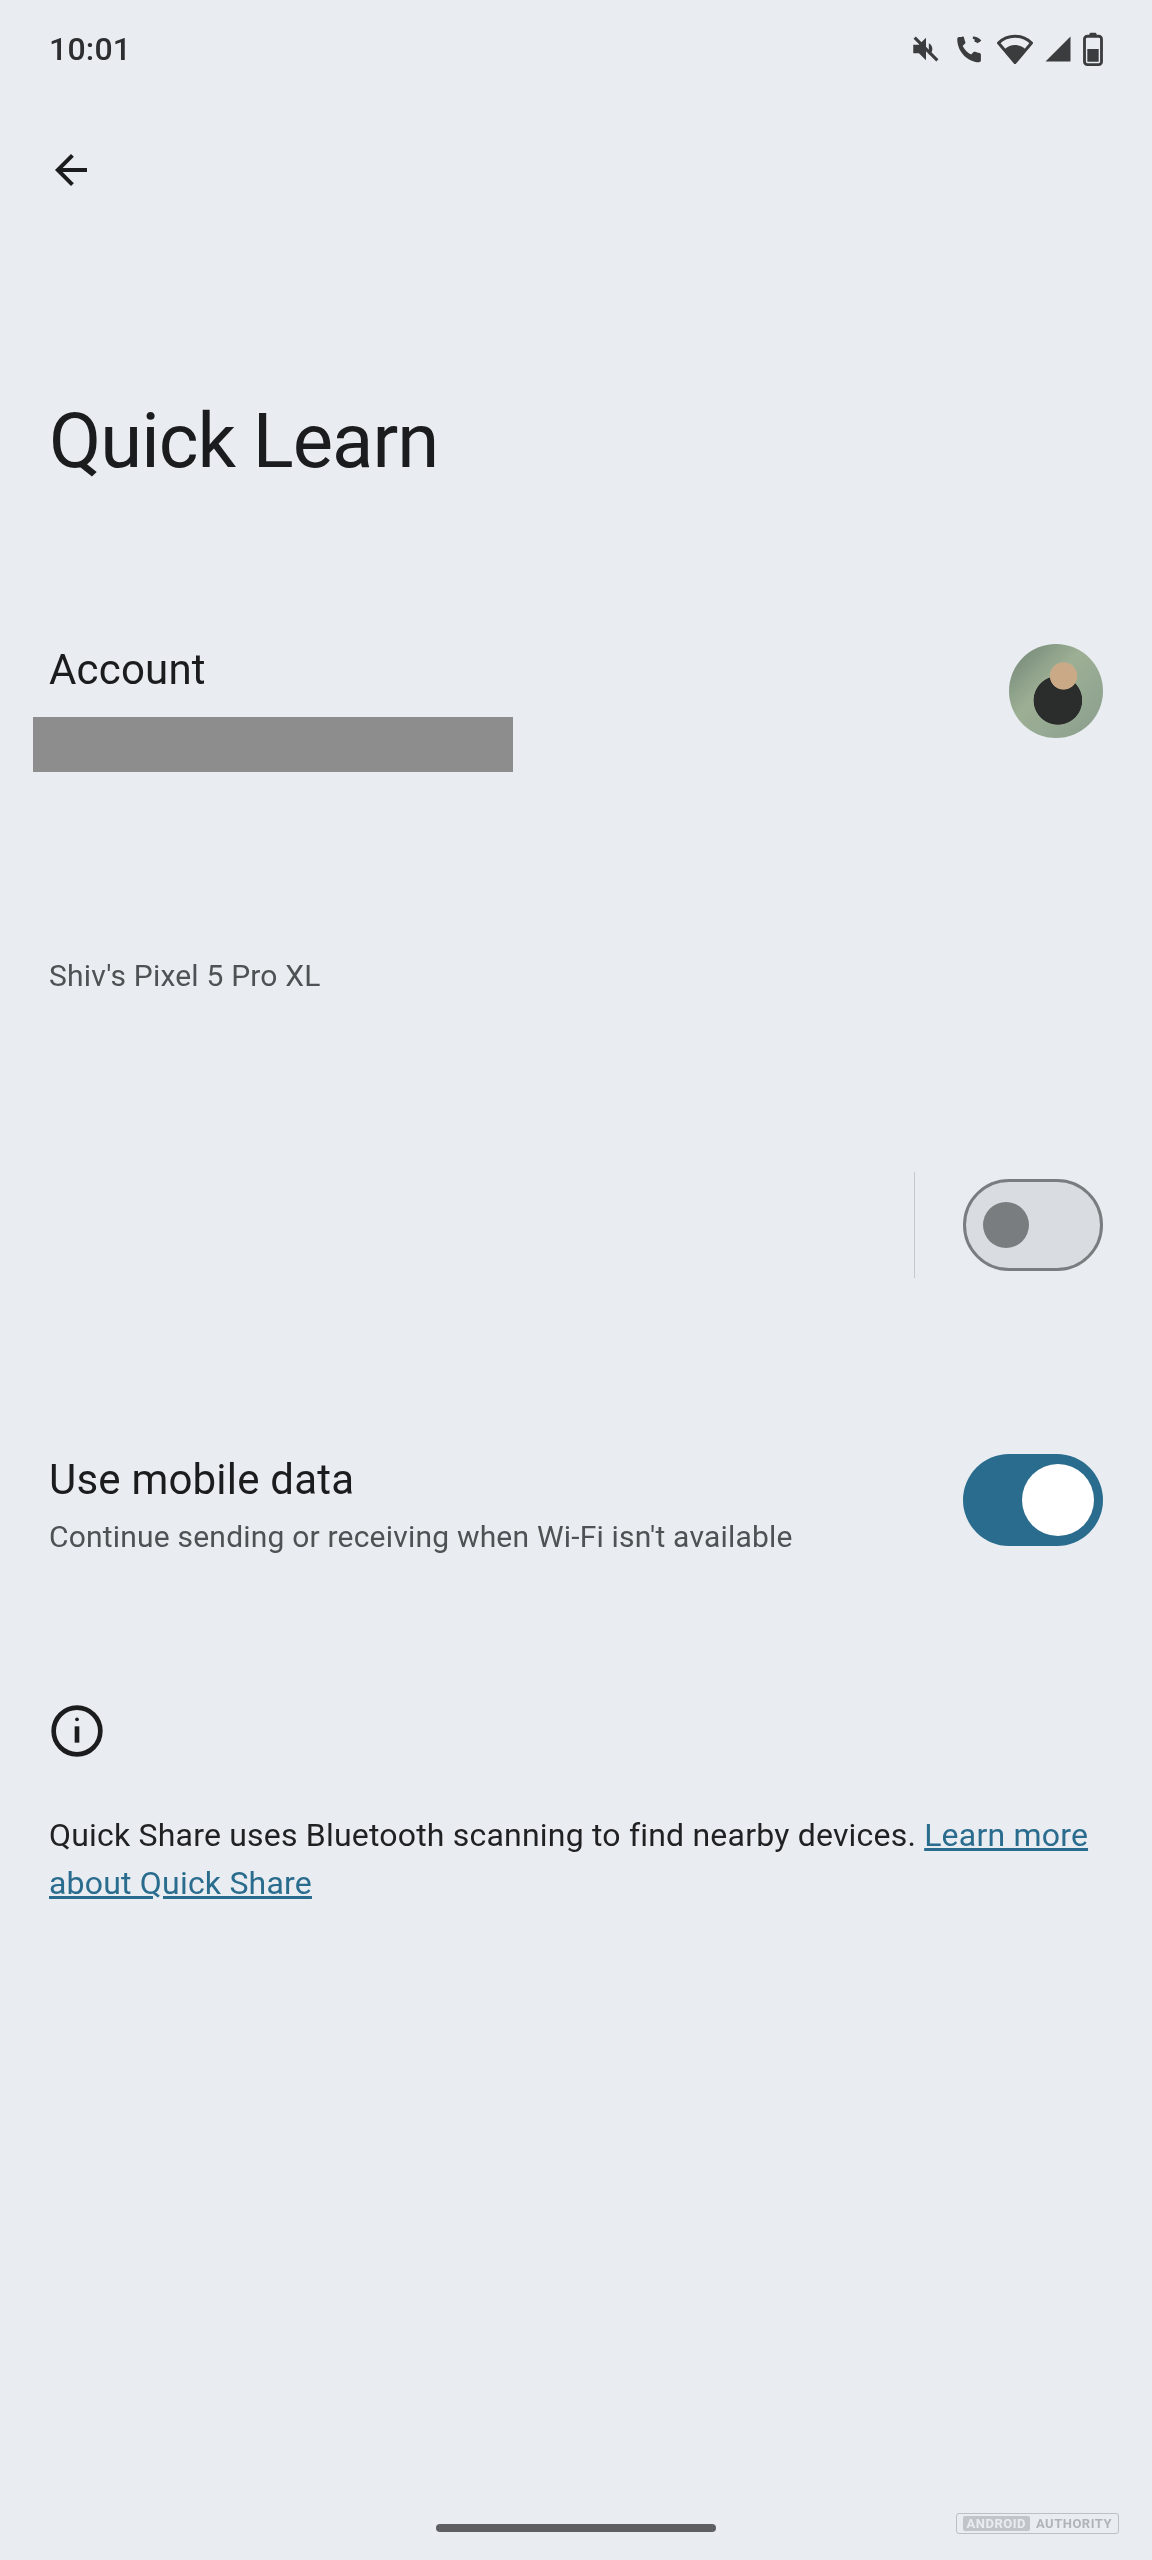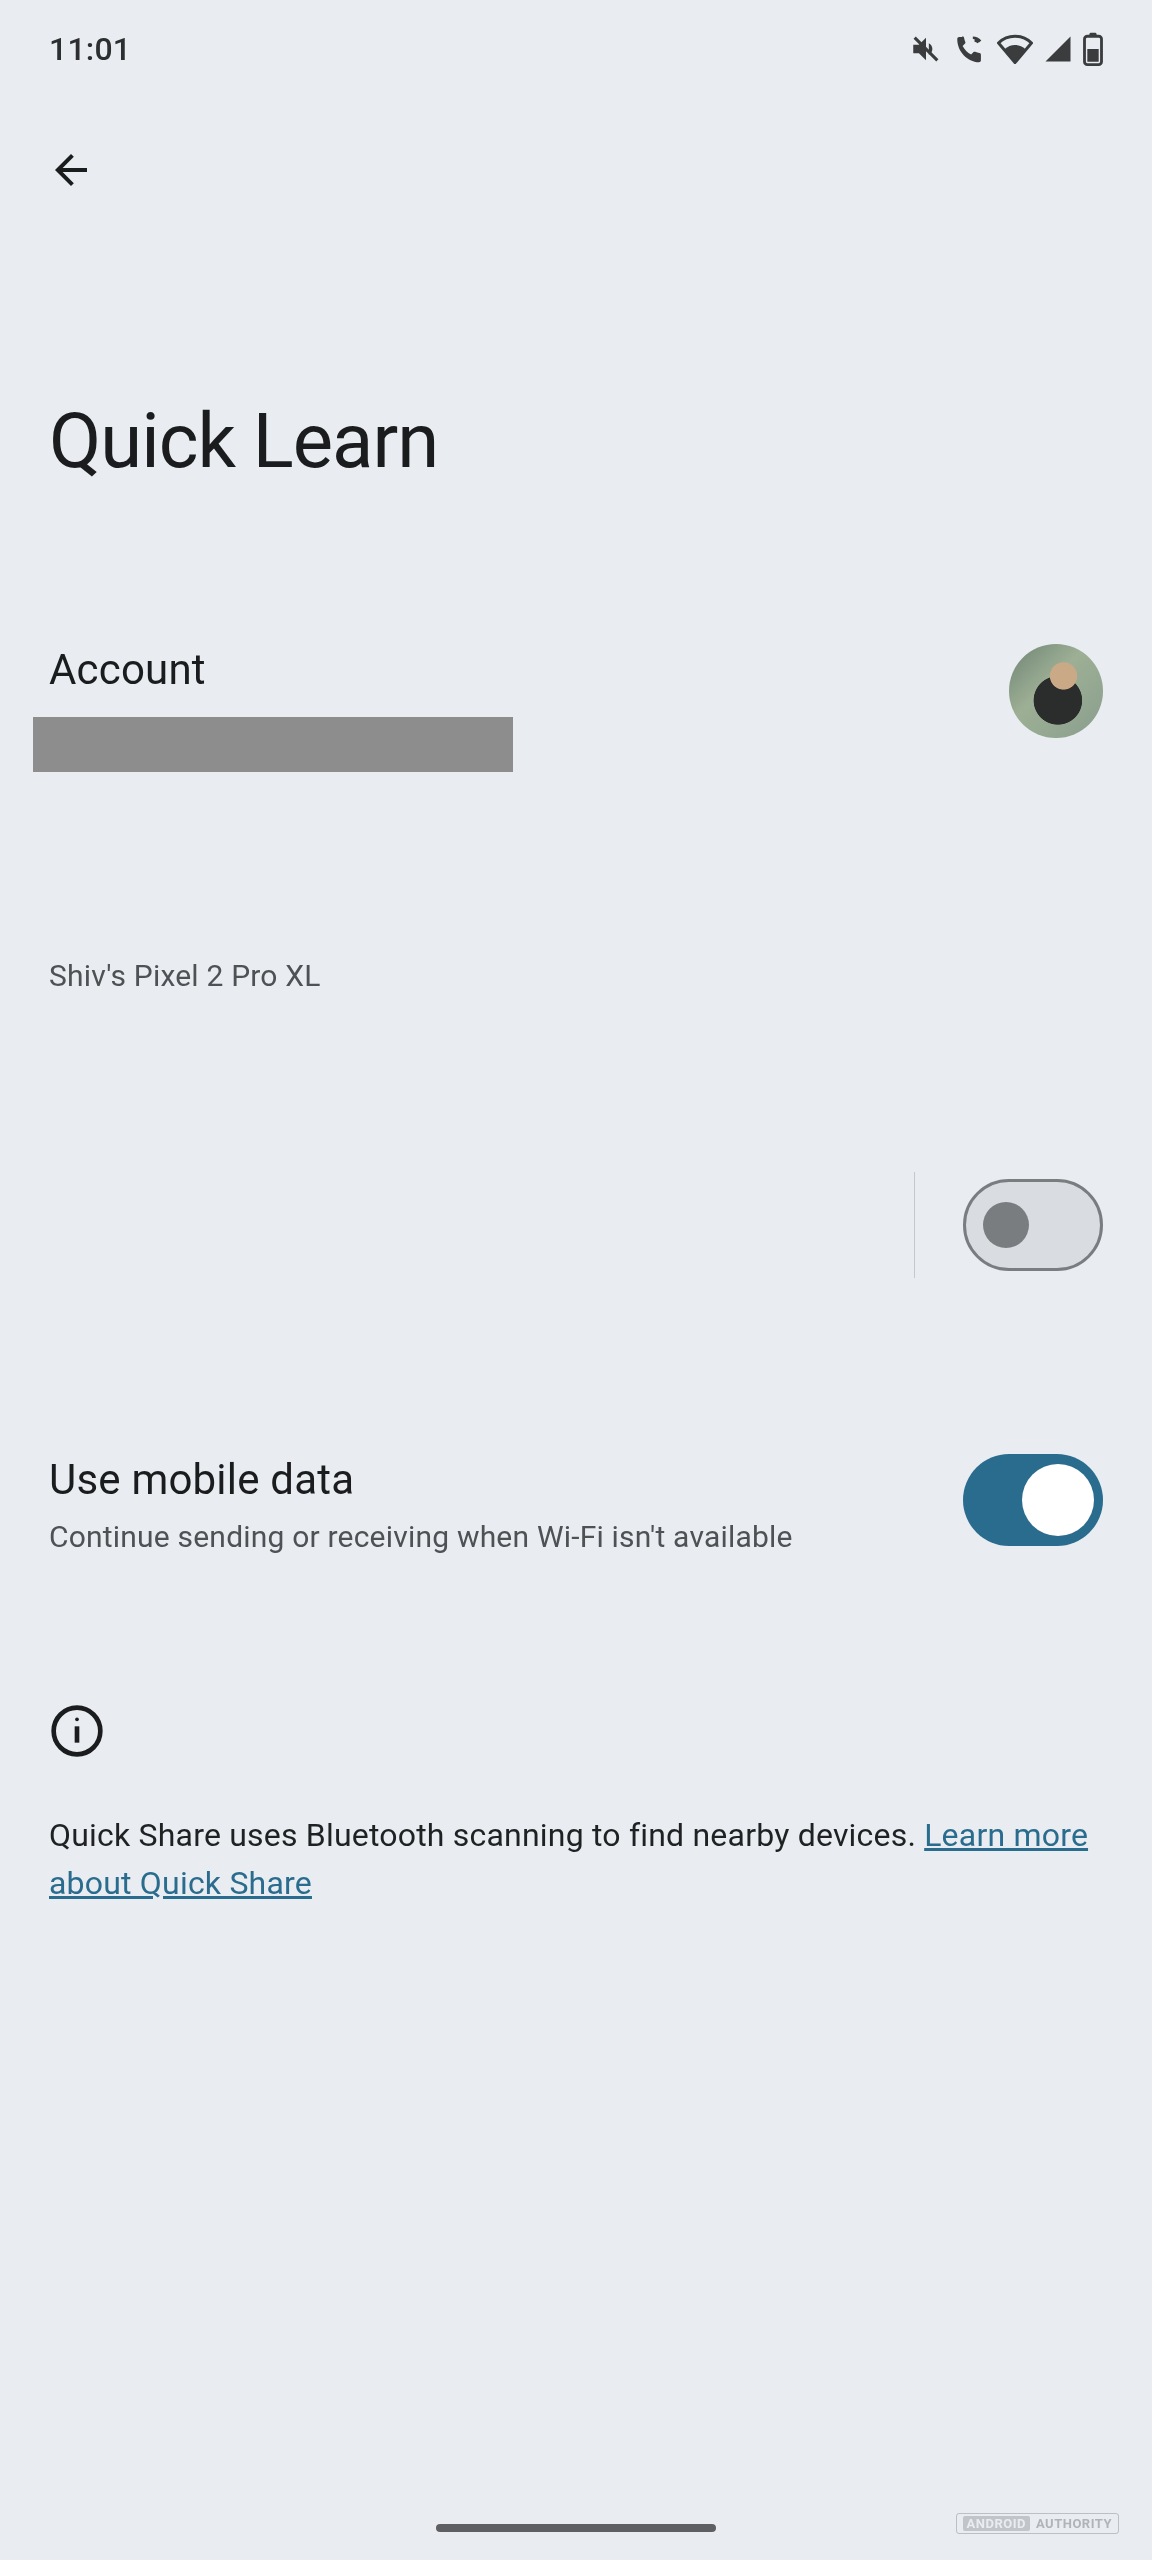--- a/index.html
+++ b/index.html
@@ -227,21 +227,21 @@
     border-radius: 2px;
   }
 </style>
 </head>
 <body>
 
 <div class="outer">
   <div class="phone">
 
     <div class="status-bar">
-      <span class="status-time">11:01</span>
+      <span class="status-time">10:01</span>
       <div class="status-icons">
 
         <svg width="34" height="34" viewBox="0 0 24 24" fill="#3a3c3e">
           <path d="M3 9v6h4l5 5V4L7 9H3zm13.5 3c0-1.77-1-3.29-2.5-4.03v8.05c1.5-.73 2.5-2.25 2.5-4.02z"></path>
           <path d="M4 4l16 16" stroke="#3a3c3e" stroke-width="2.2"></path>
         </svg>
 
         <svg width="34" height="34" viewBox="0 0 24 24" fill="#3a3c3e">
           <path d="M6.6 3c.6 0 1.1.4 1.2 1 .2 1.1.5 2.1.9 3 .2.4.1.9-.2 1.2l-1.7 1.7c1.3 2.6 3.4 4.7 6 6l1.7-1.7c.3-.3.8-.4 1.2-.2.9.4 2 .7 3 .9.6.1 1 .6 1 1.2V20c0 .8-.6 1.4-1.4 1.4C10.1 21 3 13.9 3 4.9 3 4.1 3.6 3.5 4.4 3.5H6.6z"></path>
           <path d="M14 4c2 0 4 1 5.3 2.6M15.2 6c1 0 2 .5 2.8 1.4" stroke="#3a3c3e" stroke-width="1.8" fill="none"></path>
@@ -281,21 +281,21 @@
           <div class="setting-title">Account</div>
           <div class="setting-sub-redacted"></div>
         </div>
         <div class="avatar"></div>
       </div>
 
       <div class="gap-sm"></div>
 
       <div class="setting-item">
         <div class="setting-body">
-          <div class="setting-sub">Shiv's Pixel 2 Pro XL</div>
+          <div class="setting-sub">Shiv's Pixel 5 Pro XL</div>
         </div>
       </div>
 
       <div class="gap-md"></div>
 
       <div class="setting-item">
         <div class="setting-body">
         </div>
         <div class="toggle-wrap">
           <div class="toggle-divider"></div>

